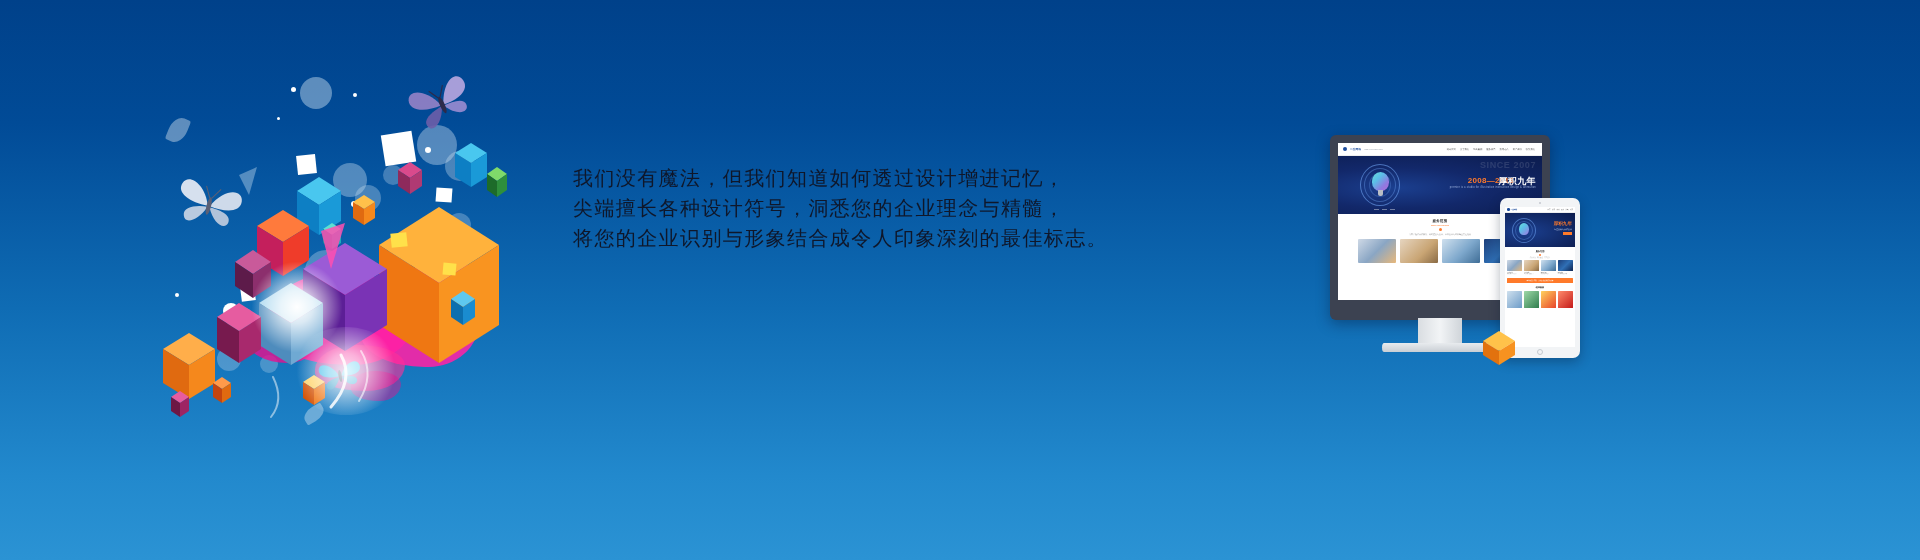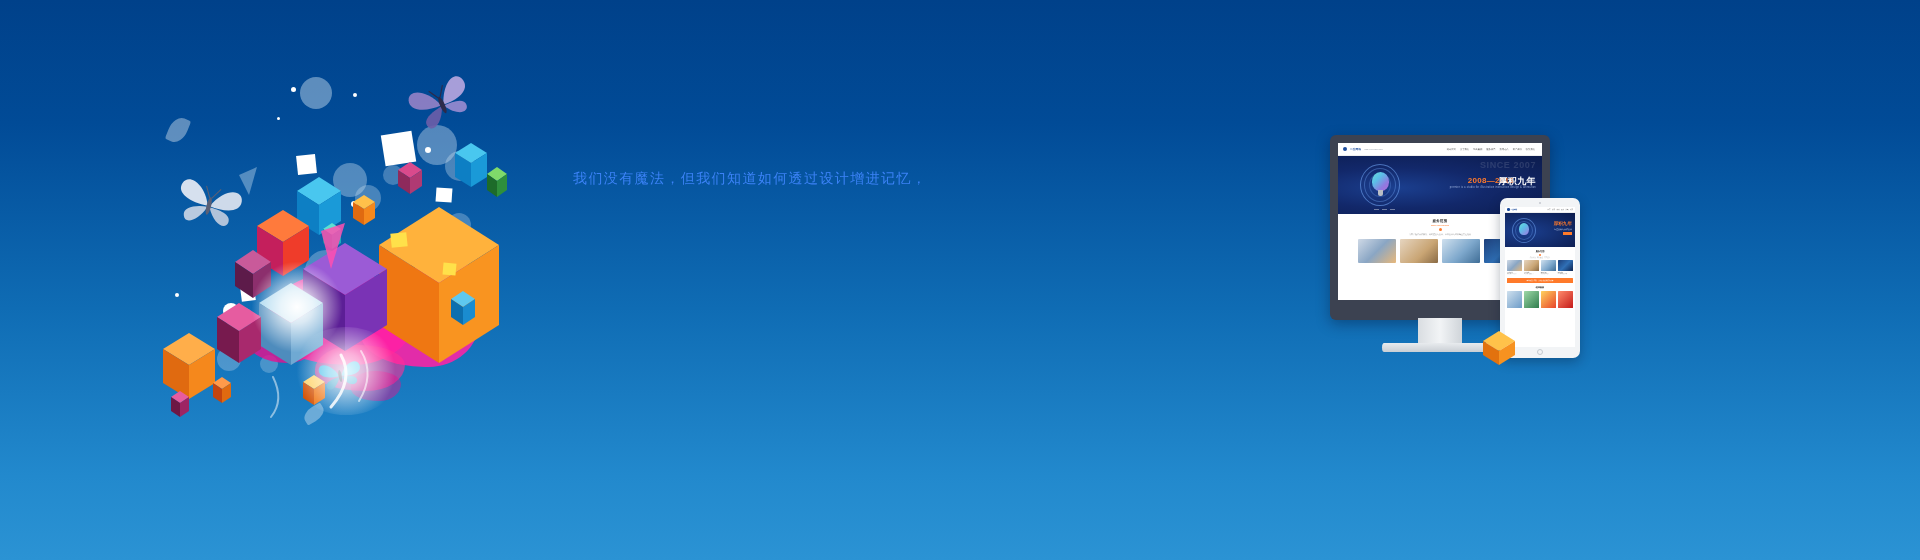--- a/index.html
+++ b/index.html
@@ -46,22 +46,22 @@
     font-style:italic;
     font-weight:bold;
     font-size:25px;
     letter-spacing:0.2px;
     color:#e7edf3;
     text-shadow:1px 2px 2px rgba(0,20,50,0.40);
     white-space:nowrap;
   }
   .body-copy { margin-top:35px; }
   .body-copy p {
-    font-size:14px;
-    color:#3b82f6;
+    font-size:20px;
+    color:#0f172a;
     letter-spacing:1.4px;
     line-height:30px;
     white-space:nowrap;
   }
 
   
   .devices { position:absolute; left:1300px; top:130px; width:330px; height:270px; }
 
   .monitor { position:absolute; left:30px; top:5px; width:220px; height:185px; }
   .mon-bezel {
@@ -370,20 +370,22 @@
     <path d="M118 322 C126 338, 124 352, 116 362" stroke="#ffffff" stroke-width="2" fill="none" opacity="0.5" stroke-linecap="round"></path>
   </svg>
 
   <div style="left:14px;top:62px;width:18px;height:26px;background:#bcd0e4;opacity:.5;border-radius:60% 10% 60% 10%;transform:rotate(22deg);"></div>
   <div style="left:148px;top:352px;width:22px;height:14px;background:#cfe2f2;opacity:.45;border-radius:60% 10% 60% 10%;transform:rotate(-30deg);"></div>
 </div>
 
 <div class="copy">
   <div class="body-copy">
     <p>我们没有魔法，但我们知道如何透过设计增进记忆，</p>
+    <p>尖端擅长各种设计符号，洞悉您的企业理念与精髓，</p>
+    <p>将您的企业识别与形象结合成令人印象深刻的最佳标志。</p>
   </div>
 </div>
 
 <div class="devices">
 
   <div class="monitor">
     <div class="mon-bezel">
       <div class="mon-screen">
 
         <div class="site-nav">

